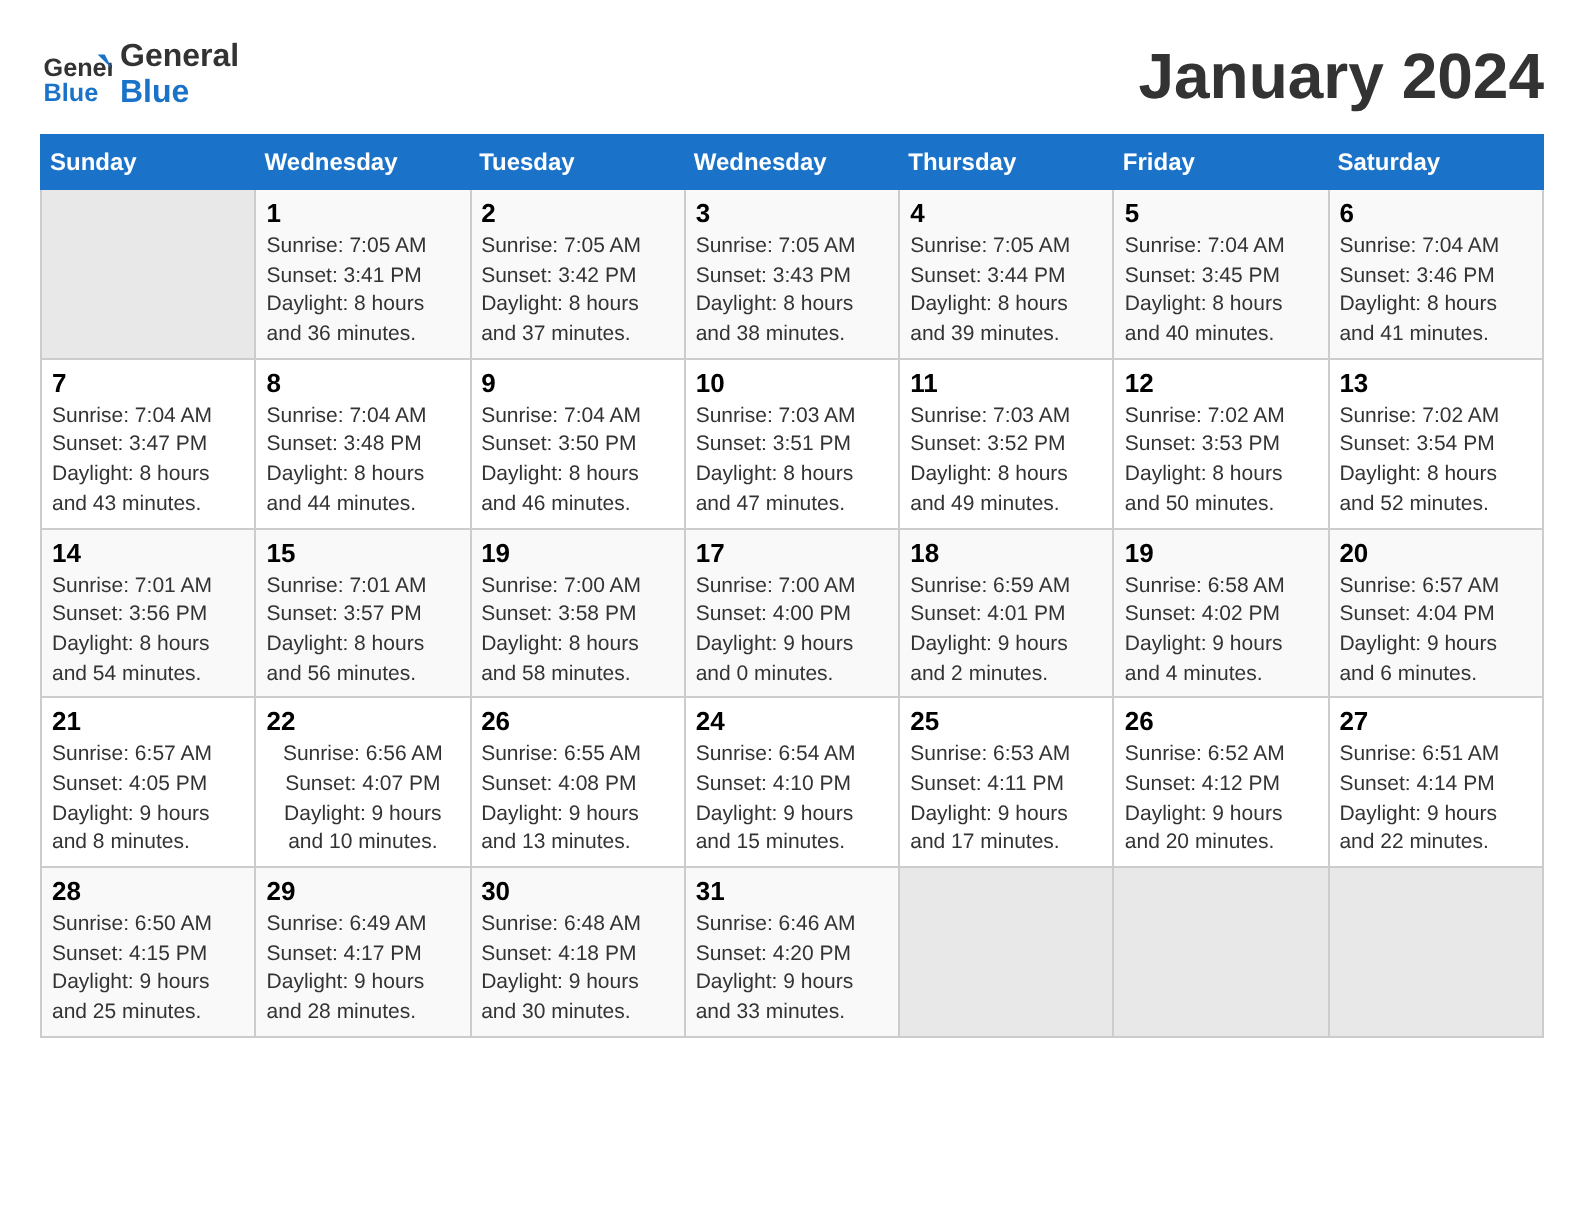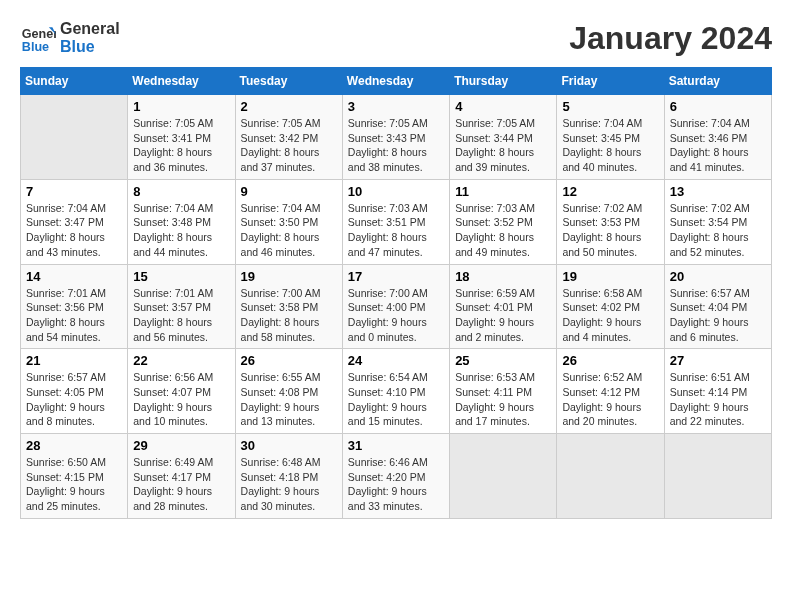--- a/index.html
+++ b/index.html
@@ -261,21 +261,21 @@
       <tr>
         <td>
           <div class="day-number">21</div>
           <div class="day-info" style="white-space: pre-line;">Sunrise: 6:57 AM
 Sunset: 4:05 PM
 Daylight: 9 hours
 and 8 minutes.</div>
         </td>
         <td>
           <div class="day-number">22</div>
-          <div class="day-info" style="white-space: pre-line;">Sunrise: 6:56 AM
+          <div class="day-info" style="white-space: pre-line; text-align: center;">Sunrise: 6:56 AM
 Sunset: 4:07 PM
 Daylight: 9 hours
 and 10 minutes.</div>
         </td>
         <td>
           <div class="day-number">26</div>
           <div class="day-info" style="white-space: pre-line;">Sunrise: 6:55 AM
 Sunset: 4:08 PM
 Daylight: 9 hours
 and 13 minutes.</div>

